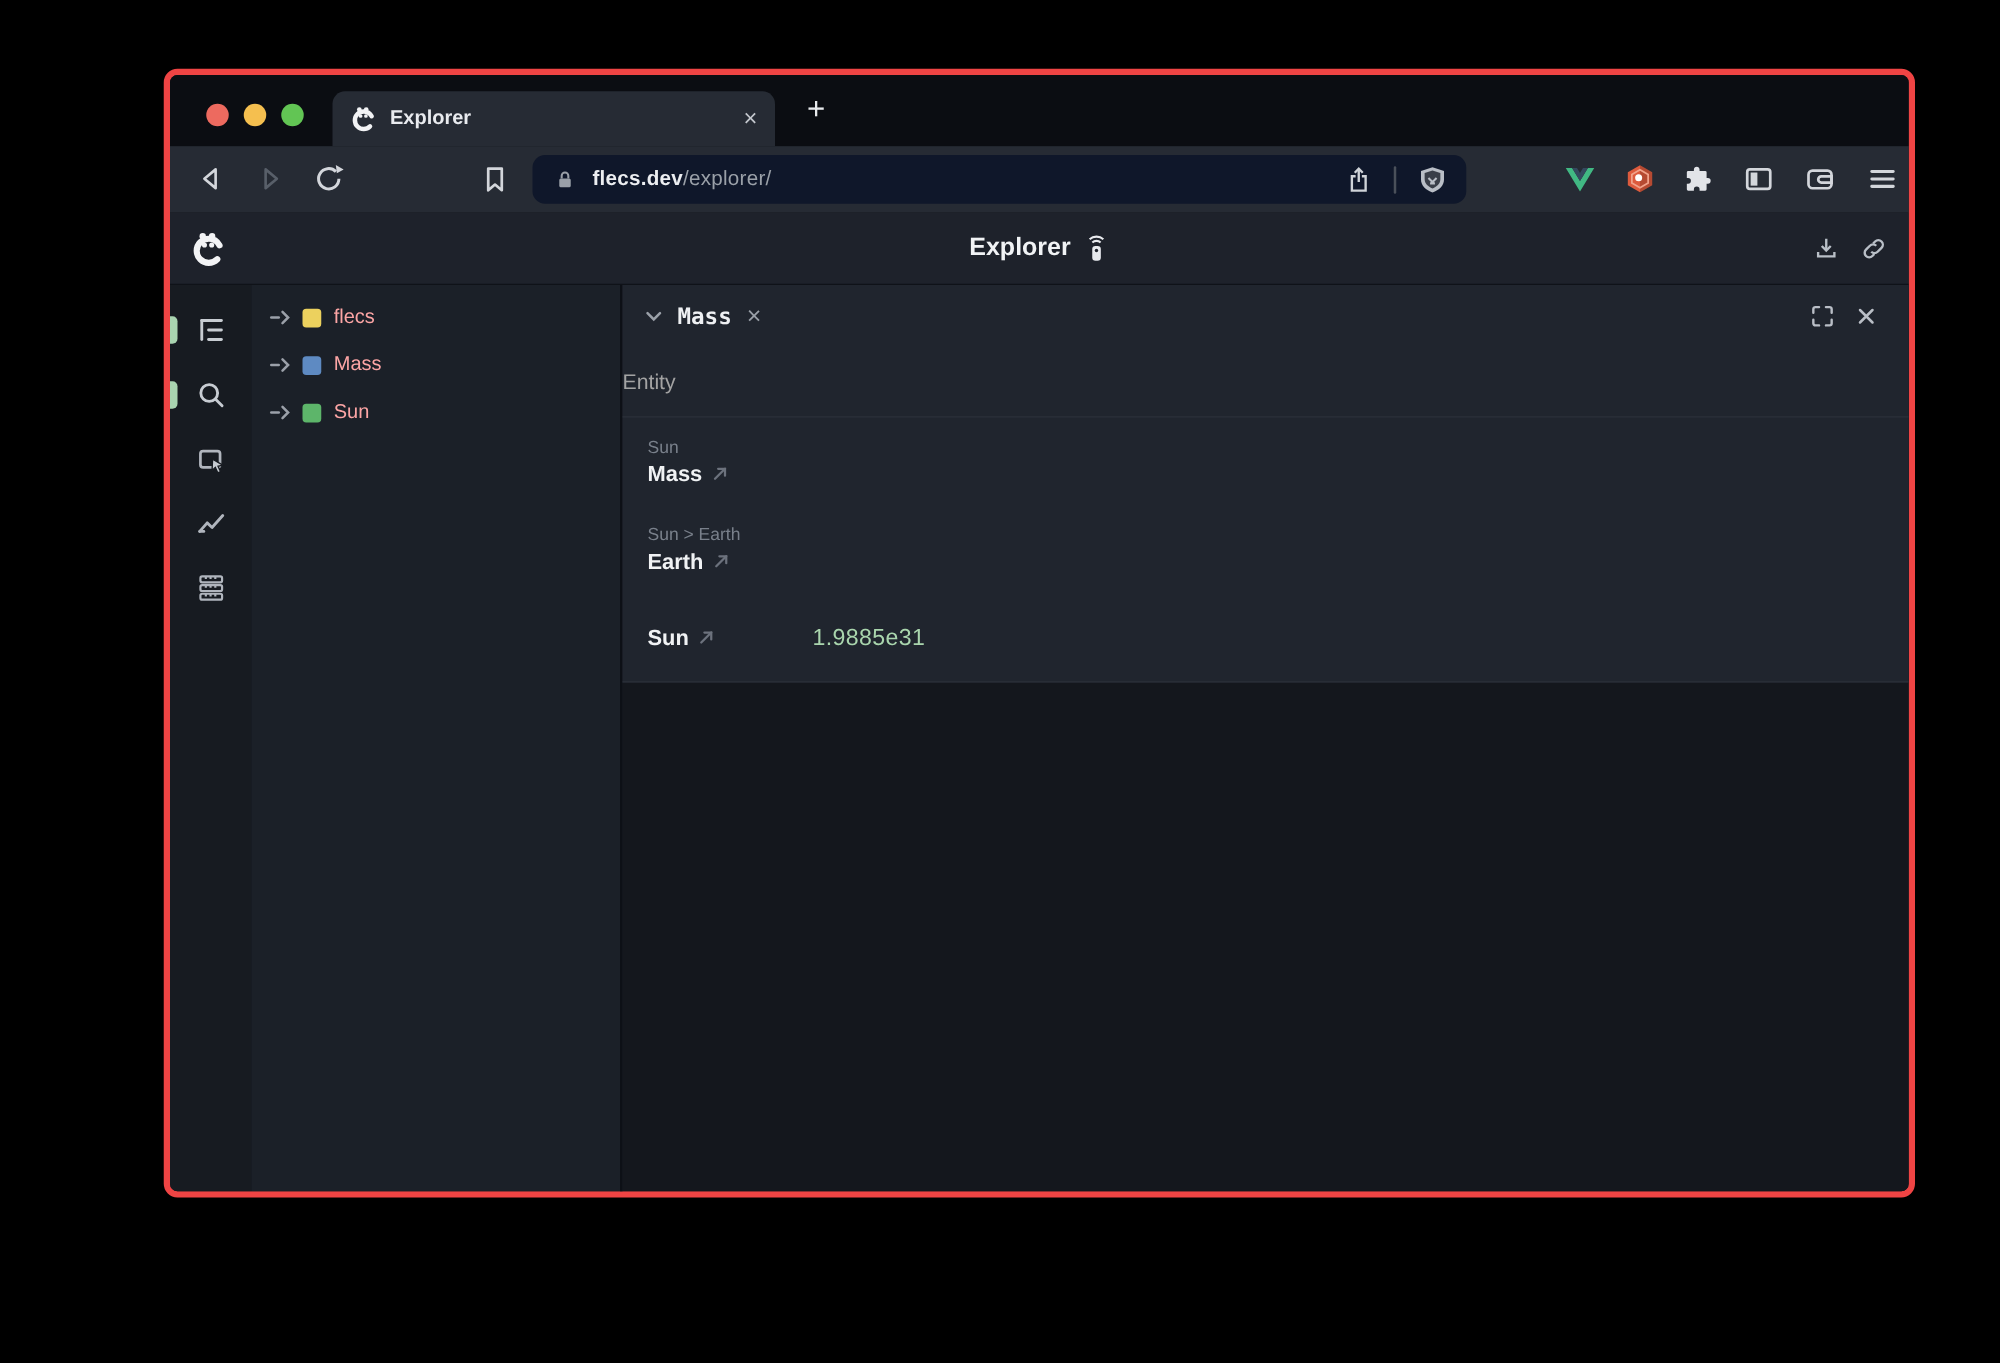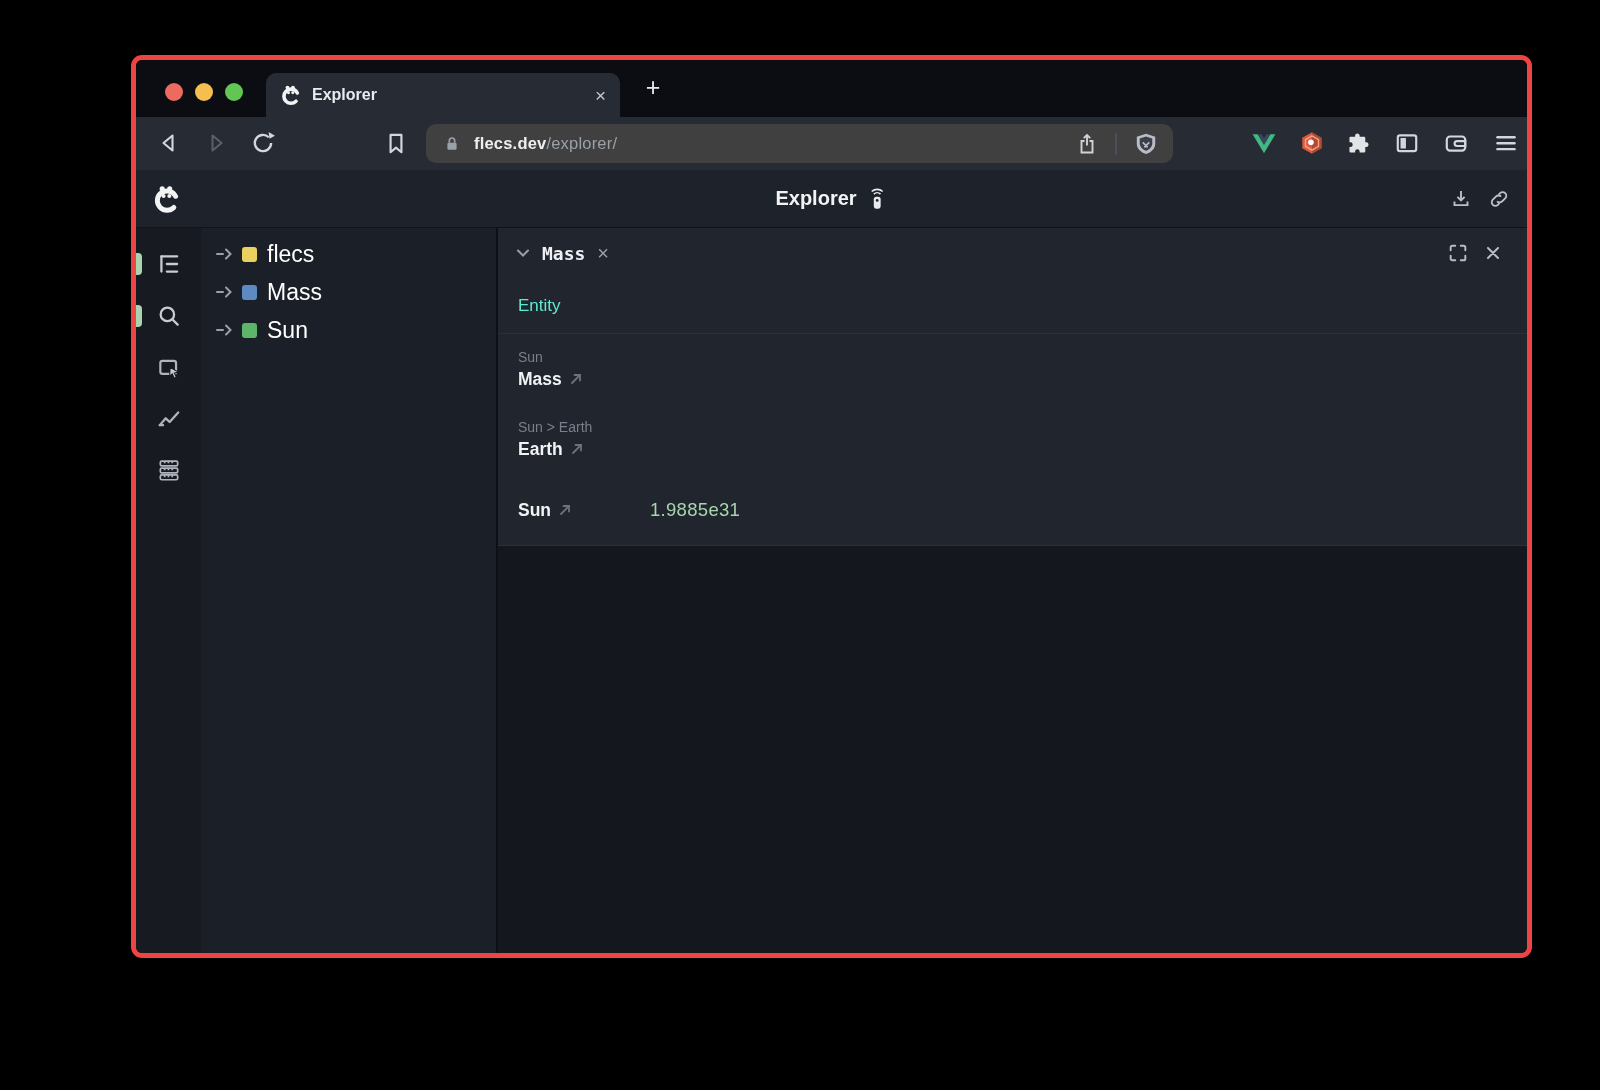--- a/index.html
+++ b/index.html
@@ -11,21 +11,21 @@
   .lights { position:absolute; left:29px; top:23px; display:flex; gap:12px; }
   .light { width:18px; height:18px; border-radius:50%; }
   .tab { position:absolute; left:130px; bottom:0; width:354px; height:44px; background:#262b34; border-radius:10px 10px 0 0; display:flex; align-items:center; padding:0 14px; }
   .tab-title { color:#e9ebef; font-size:16px; font-weight:600; margin-left:10px; }
   .tab-close { margin-left:auto; color:#c3c7cd; font-size:19px; line-height:1; cursor:default; }
   .newtab { position:absolute; left:503px; top:14px; width:28px; height:28px; color:#e8eaed; font-size:25px; line-height:26px; text-align:center; }
 
   
   .toolbar { position:relative; height:53px; background:#262b34; }
   .tb-ic { position:absolute; top:13px; width:26px; height:26px; }
-  .urlbar { position:absolute; left:290px; top:7px; width:747px; height:39px; background:#404040; border-radius:10px; display:flex; align-items:center; }
+  .urlbar { position:absolute; left:290px; top:7px; width:747px; height:39px; background:#0f172a; border-radius:10px; display:flex; align-items:center; }
   .url-text { font-size:16.5px; margin-left:12px; letter-spacing:.2px; }
   .url-domain { color:#eceef1; font-weight:600; }
   .url-path { color:#9aa0a8; font-weight:400; }
   .url-right { margin-left:auto; display:flex; align-items:center; gap:16px; padding-right:14px; }
   .url-div { width:2px; height:22px; background:#4a505a; border-radius:1px; }
 
   
   .appheader { position:relative; height:58px; background:#1e222b; border-bottom:1px solid #0f1218; display:flex; align-items:center; justify-content:center; }
   .app-logo { position:absolute; left:16px; top:14px; }
   .app-title { color:#f1f3f5; font-size:20px; font-weight:600; display:flex; align-items:center; gap:9px; }
@@ -33,29 +33,29 @@
 
   
   .main { display:flex; height:733px; }
   .iconbar { position:relative; width:65px; background:#171b21; flex:none; }
   .ib-ic { position:absolute; left:20px; width:26px; height:26px; }
   .pill { position:absolute; left:0; width:6px; height:22px; border-radius:0 4px 4px 0; }
 
   .treepanel { width:297px; flex:none; background:#1b2028; border-right:2px solid #0d1016; padding-top:7px; }
   .tree-item { height:38px; display:flex; align-items:center; padding-left:13px; cursor:default; }
   .tree-sq { width:15px; height:15px; border-radius:3px; margin:0 10px 0 6px; flex:none; }
-  .tree-label { color:#ffffff; font-size:23px; }
+  .tree-label { color:#fca5a5; font-size:16px; }
 
   .querypanel { flex:1; background:#14171d; }
   .qcard { background:#20252e; border-bottom:1px solid #2b303a; }
   .qheader { height:50px; display:flex; align-items:center; padding:0 24px 0 16px; }
   .qtitle { font-family:"DejaVu Sans Mono", monospace; font-weight:700; font-size:18px; color:#eef0f3; margin:0 12px 0 10px; }
   .qclose { color:#9aa0a8; font-size:20px; line-height:1; }
   .qhdr-right { margin-left:auto; display:flex; align-items:center; gap:14px; }
-  .qcols { height:56px; display:grid; grid-template-columns:132px 1fr; padding-left:20px; align-items:center; border-bottom:1px solid #2b303a; color:#5eead4; font-size:17px; }
+  .qcols { height:56px; display:grid; grid-template-columns:132px 1fr; align-items:center; border-bottom:1px solid #2b303a; color:#a3a3a3; font-size:17px; }
   .qrow { display:grid; grid-template-columns:132px 1fr; padding-left:20px; align-items:center; }
   .r1 { height:70px; } .r2 { height:70px; } .r3 { height:71px; }
   .cell-entity .parent { color:#79808b; font-size:14px; line-height:19px; }
   .ename { color:#f0f2f4; font-size:17.5px; font-weight:600; line-height:24px; display:flex; align-items:center; gap:7px; }
   .val { color:#a9d5ad; font-size:18.5px; font-weight:500; letter-spacing:.3px; }
 
   svg { display:block; }
 </style>
 </head>
 <body>

